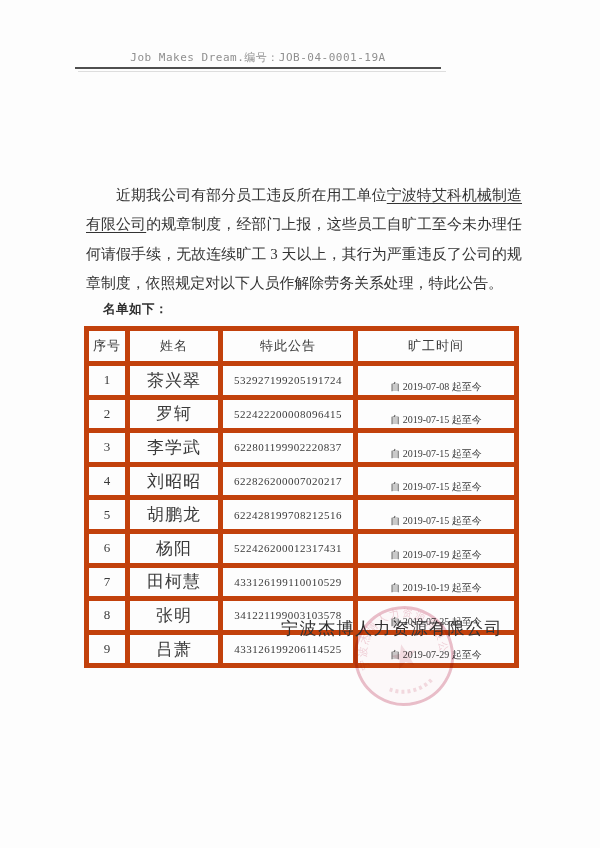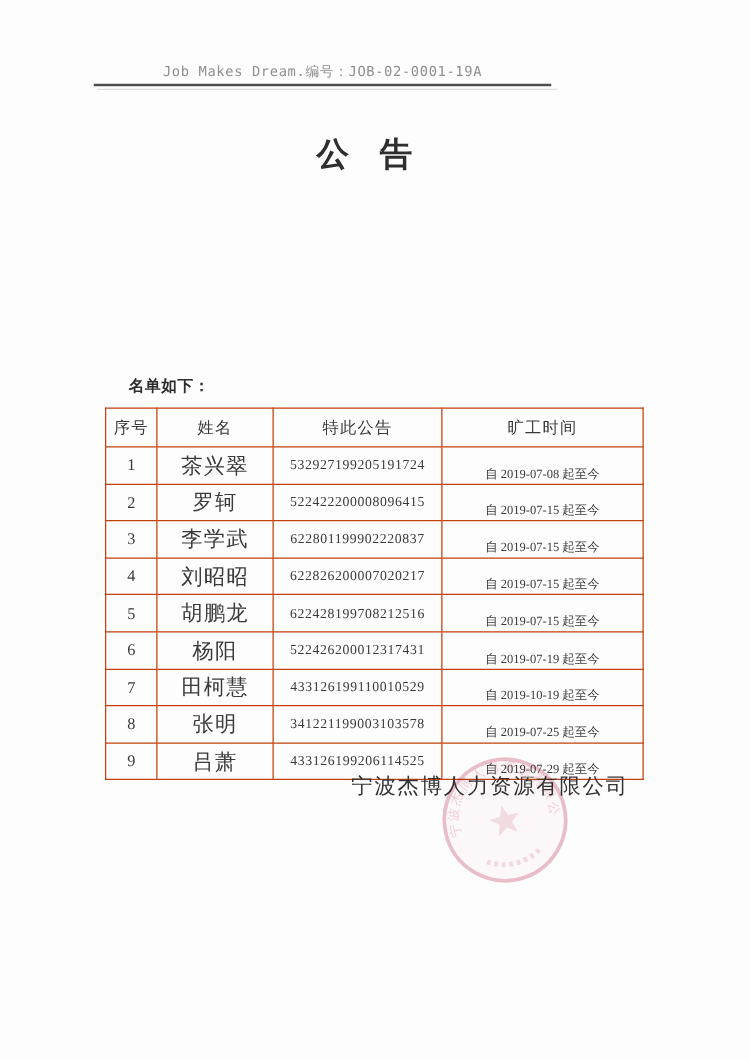--- a/index.html
+++ b/index.html
@@ -91,21 +91,21 @@
     position: absolute;
     left: 84px;
     top: 326px;
     width: 430px;
     border-collapse: collapse;
     table-layout: fixed;
     color: #3a3a3a;
   }
   .absence-table th,
   .absence-table td {
-    border: 1px solid #c2410c;
+    border: 5px solid #c2410c;
     text-align: center;
     padding: 0;
     overflow: hidden;
     white-space: nowrap;
   }
   .absence-table th {
     height: 30px;
     font-size: 13px;
     font-weight: normal;
     letter-spacing: 1px;
@@ -150,26 +150,26 @@
     opacity: 0.85;
     transform: rotate(-14deg);
   }
   .seal svg { display: block; }
 </style>
 </head>
 <body>
 
 <div class="page">
 
-  <div class="doc-code">Job Makes Dream.编号：JOB-02-0001-19A</div>
+  <div class="doc-code">Job Makes Dream.编号：JOB-04-0001-19A</div>
   <div class="header-rule"></div>
   <div class="header-rule-shadow"></div>
 
-  <div class="doc-title">公 告</div>
-
+
+  <div class="doc-para"><span>近期我公司有部分员工违反所在用工单位</span><span class="uline">宁波特艾科机械制造有限公司</span><span>的规章制度，经部门上报，这些员工自旷工至今未办理任何请假手续，无故连续旷工 3 天以上，其行为严重违反了公司的规章制度，依照规定对以下人员作解除劳务关系处理，特此公告。</span></div>
 
   <div class="list-label">名单如下：</div>
 
   <table class="absence-table">
     <colgroup>
       <col class="col-no">
         <col class="col-name">
         <col class="col-id">
         <col class="col-time">
     </colgroup>

